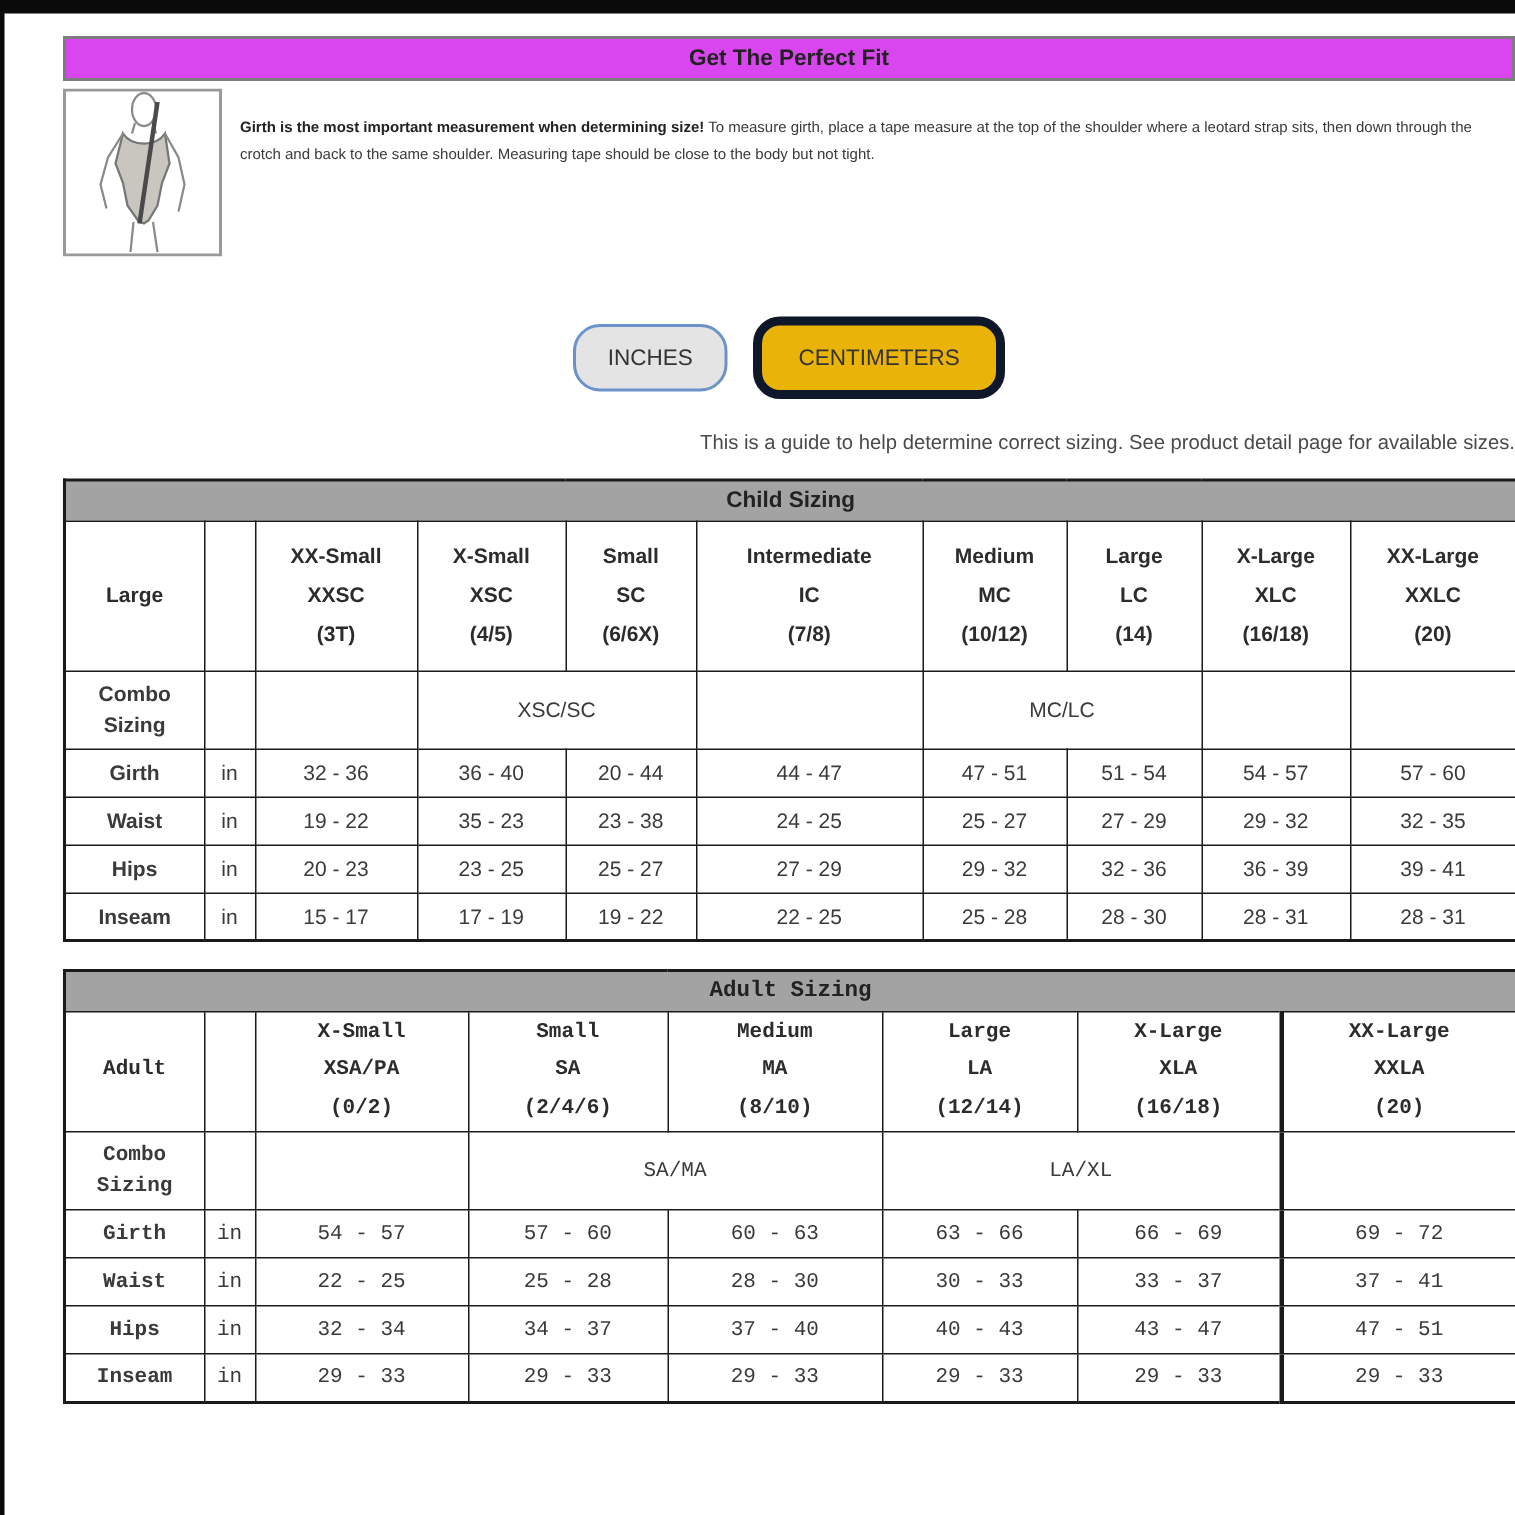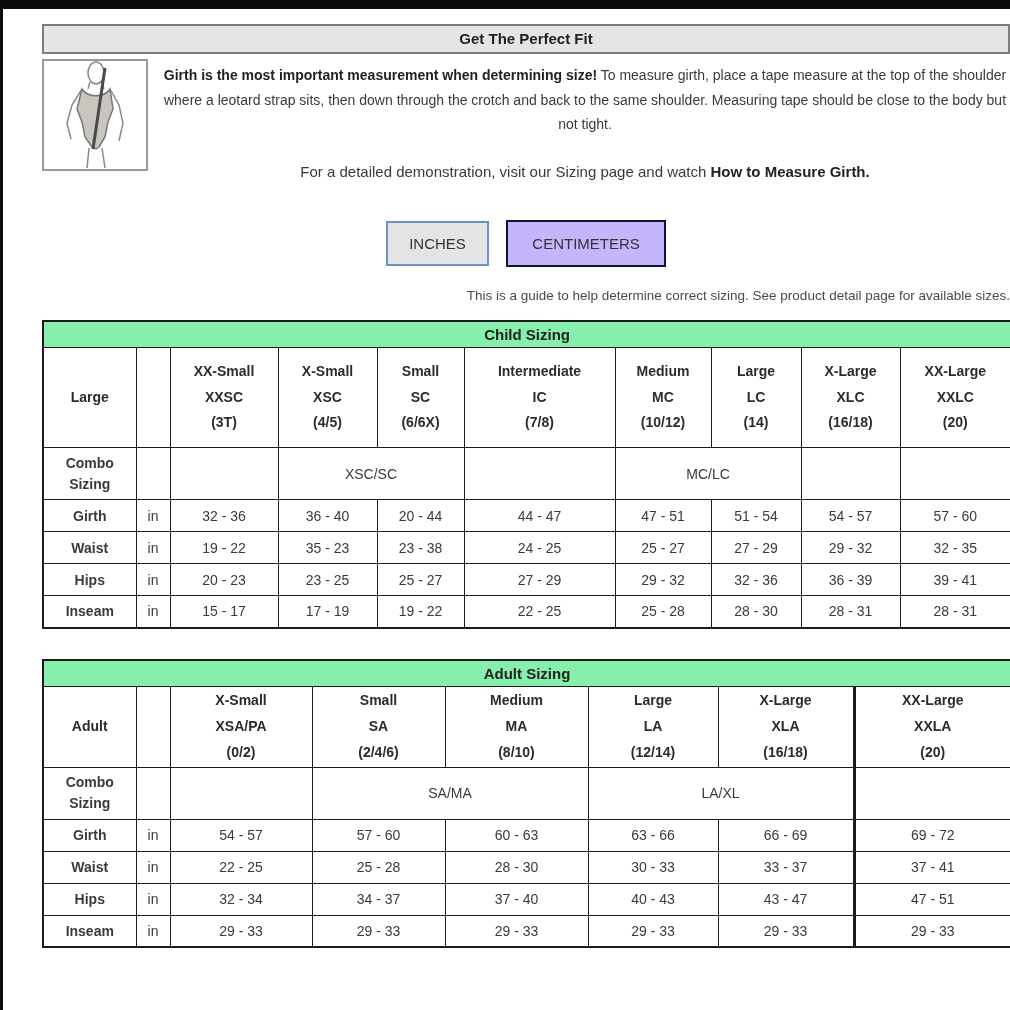--- a/index.html
+++ b/index.html
@@ -10,65 +10,67 @@
     overflow: hidden;
     font-family: "Liberation Sans", sans-serif;
     color: #333;
   }
   .frame-top { position: absolute; top: 0; left: 0; width: 1010px; height: 9px; background: #0a0a0a; }
   .frame-left { position: absolute; top: 0; left: 0; width: 3px; height: 1010px; background: #0a0a0a; }
 
   .content { position: absolute; top: 24px; left: 42px; width: 968px; }
 
   .top-bar {
-    background: #e5e5e5;
+    background: #d946ef;
     border: 2px solid #7d7d7d;
     height: 30px;
     text-align: center;
     font-weight: bold;
     font-size: 15px;
     color: #222;
     line-height: 26px;
   }
 
   .intro { display: flex; margin-top: 5px; }
   .figure-box { width: 106px; height: 112px; flex: 0 0 106px; }
   .intro-text-col { flex: 1; padding-left: 12px; }
   .intro-p {
-    text-align: center;
-    font-size: 14px;
+    text-align: left;
+    font-size: 10px;
     line-height: 1.75;
     color: #3a3a3a;
     padding-top: 4px;
+    margin-top: 14px;
   }
   .intro-p b { color: #222; }
   .demo-p {
     text-align: center;
     font-size: 15px;
     color: #3a3a3a;
     margin-top: 26px;
   }
   .demo-p b { color: #222; }
 
   .unit-btns { text-align: center; margin-top: 40px; }
   .unit-btns button {
     font-family: "Liberation Sans", sans-serif;
     font-size: 15px;
     color: #333;
     cursor: pointer;
     vertical-align: middle;
+    border-radius: 18px;
   }
   .btn-inches {
     background: #e4e4e4;
     border: 2px solid #6b93c9;
     padding: 12px 21px;
   }
   .btn-cm {
-    background: #c4b5fd;
-    border: 2px solid #0f172a;
+    background: #eab308;
+    border: 6px solid #0f172a;
     padding: 13px 24px;
     margin-left: 13px;
   }
 
   .note {
     text-align: right;
     font-size: 13.5px;
     color: #4a4a4a;
     margin-top: 21px;
   }
@@ -81,42 +83,42 @@
   }
   .size-table td {
     border: 1px solid #1a1a1a;
     text-align: center;
     vertical-align: middle;
     font-size: 14px;
     color: #3a3a3a;
     padding: 1px 2px;
   }
   .title-row td {
-    background: #86efac;
+    background: #a3a3a3;
     font-weight: bold;
     font-size: 15px;
     color: #222;
     height: 27px;
   }
   .head-row td {
     font-weight: bold;
     color: #2c2c2c;
     white-space: pre-line;
     line-height: 1.85;
   }
   .child-table .head-row td { height: 100px; }
   .adult-table .head-row td { height: 75px; }
   .combo-row td { height: 52px; }
   .combo-lbl { white-space: pre-line; line-height: 1.5; }
   .data-row td { height: 32px; }
   .lbl { font-weight: bold; color: #2c2c2c; }
   .adult-table .thick-l { border-left: 3px solid #1a1a1a; }
 
   .tbl-wrap-child { margin-top: 17px; }
-  .tbl-wrap-adult { margin-top: 30px; }
+  .tbl-wrap-adult { margin-top: 18px; font-family: Liberation Mono, monospace; }
 </style>
 </head>
 <body>
 
 <div class="frame-top"></div>
 <div class="frame-left"></div>
 
 <div class="content">
 
   <div class="top-bar">Get The Perfect Fit</div>
@@ -129,21 +131,20 @@
         <path d="M48 23 L46 30 M60 23 L62 30" fill="none" stroke="#8a8a8a" stroke-width="1.5"></path>
         <path d="M40 30 C46 39 62 39 68 30 L71 50 L66 63 L63 78 L57 88 L54 90 L50 88 L43 78 L40 63 L35 50 Z" fill="#c9c6c0" stroke="#777777" stroke-width="1.5"></path>
         <path d="M40 30 L30 46 L25 64 L29 80" fill="none" stroke="#8a8a8a" stroke-width="1.5"></path>
         <path d="M68 30 L77 46 L81 64 L77 82" fill="none" stroke="#8a8a8a" stroke-width="1.5"></path>
         <path d="M47 89 L45 109 M60 89 L63 109" fill="none" stroke="#8a8a8a" stroke-width="1.5"></path>
         <line x1="63" y1="9" x2="51" y2="90" stroke="#4a4a4a" stroke-width="3"></line>
       </svg>
     </div>
     <div class="intro-text-col">
       <p class="intro-p"><b>Girth is the most important measurement when determining size!</b><span> To measure girth, place a tape measure at the top of the shoulder where a leotard strap sits, then down through the crotch and back to the same shoulder. Measuring tape should be close to the body but not tight.</span></p>
-      <p class="demo-p"><span>For a detailed demonstration, visit our Sizing page and watch </span><b>How to Measure Girth.</b></p>
     </div>
   </div>
 
   <div class="unit-btns">
     <button class="btn-inches">INCHES</button>
     <button class="btn-cm">CENTIMETERS</button>
   </div>
 
   <p class="note">This is a guide to help determine correct sizing. See product detail page for available sizes.</p>
 

